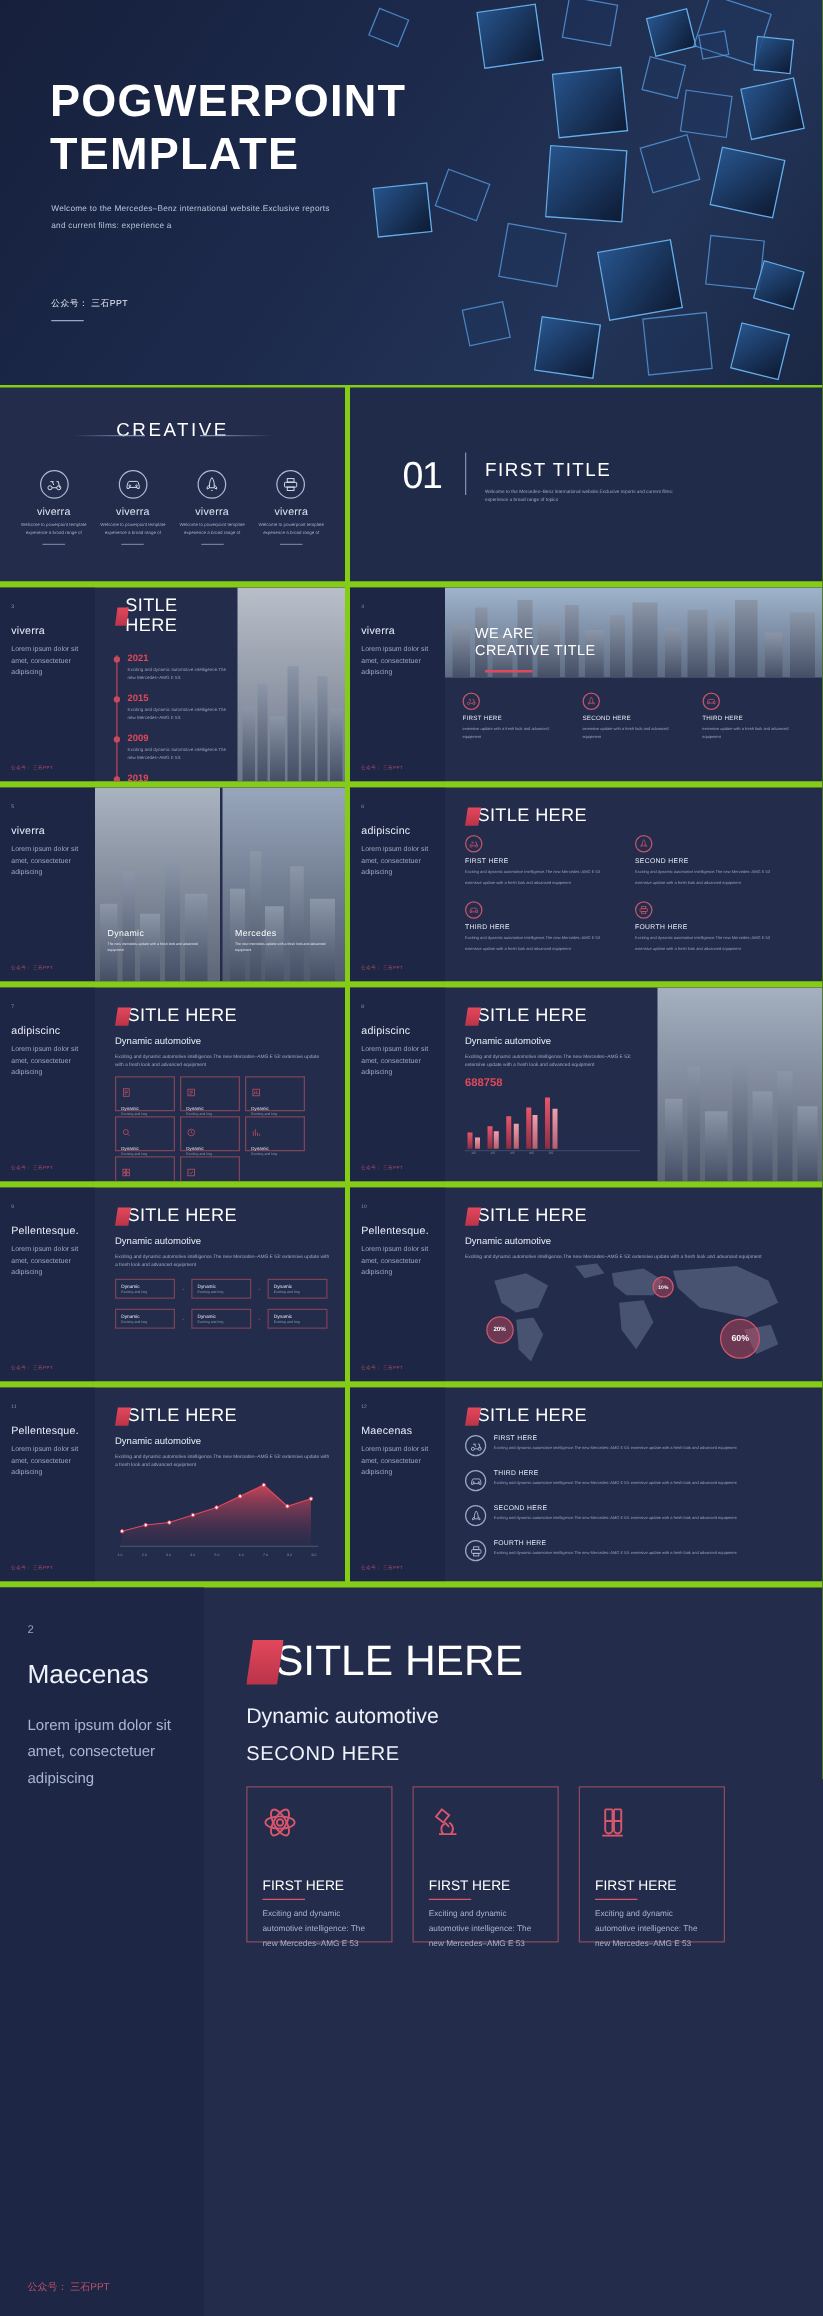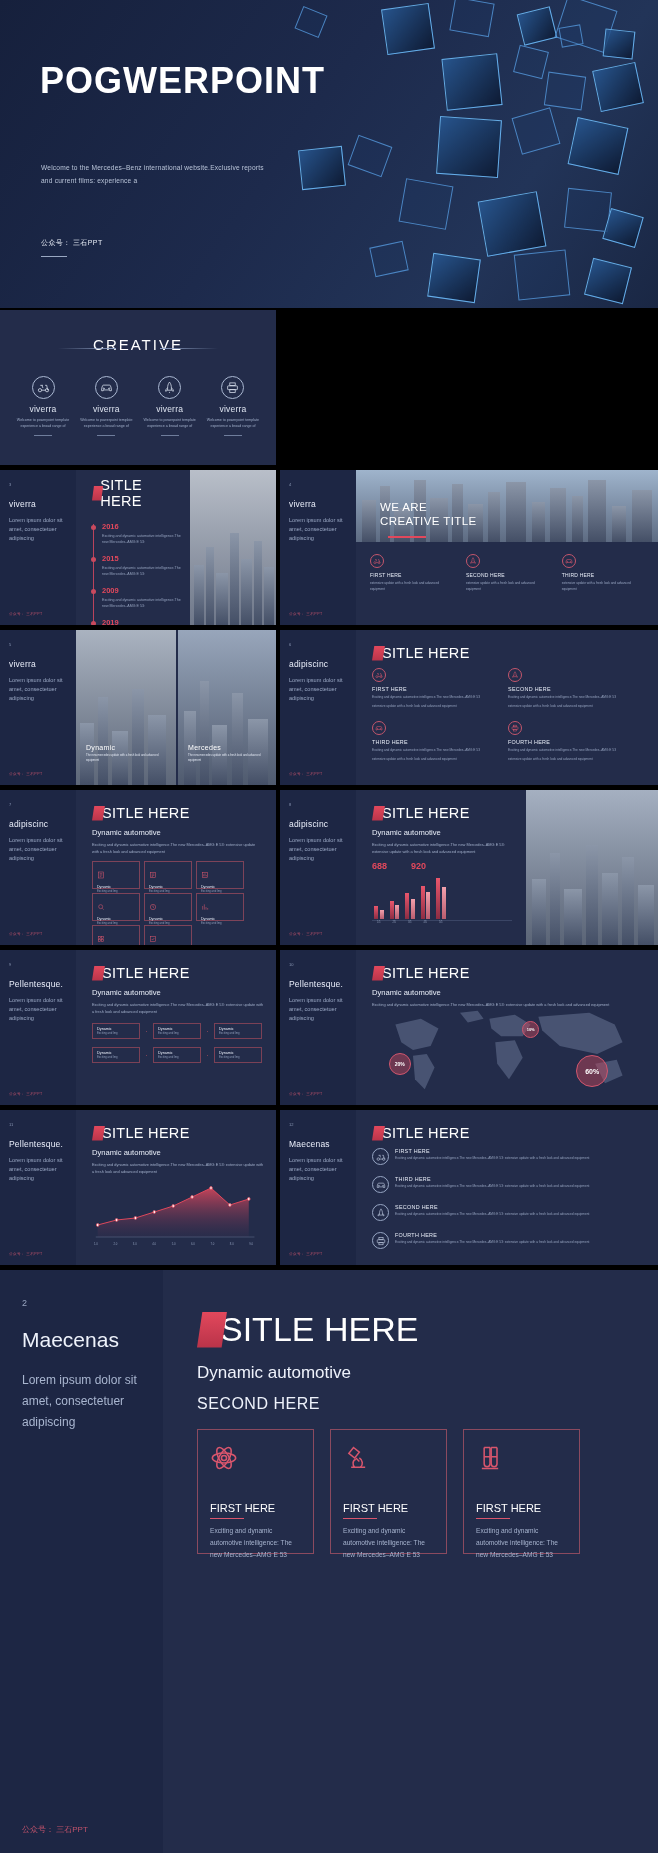--- a/index.html
+++ b/index.html
@@ -2,21 +2,21 @@
 <html><head>
 <meta charset="utf-8">
 <style>
   * { box-sizing: border-box; margin:0; padding:0; }
   body {
     width: 658px; height: 1853px;
     background:#0f1729;
     font-family: "Liberation Sans", sans-serif;
     overflow: hidden;
   }
-  .deck { width:658px; height:1853px; position:relative; background:#000000; }
+  .deck { width:658px; height:1853px; position:relative; background:#84cc16; }
 
   
   .slide { position:absolute; overflow:hidden; background:#232c4a; }
   .slide.hero { background: linear-gradient(125deg,#16203c 0%,#1d2a4c 45%,#223458 75%,#1a2744 100%); }
 
   
   .cube { position:absolute; border:1px solid rgba(90,160,230,.75); }
   .cube.solid { background:linear-gradient(135deg,rgba(40,90,150,.85),rgba(12,24,48,.9)); border-color:rgba(110,185,245,.9);}
   .cube.wire  { background:rgba(30,60,110,.18); }
 
@@ -176,20 +176,21 @@
       <div class="cube wire" style="left:566px;top:190px;width:44px;height:40px;transform:rotate(6deg);"></div>
       <div class="cube solid" style="left:606px;top:212px;width:34px;height:32px;transform:rotate(16deg);"></div>
       <div class="cube wire" style="left:372px;top:244px;width:34px;height:30px;transform:rotate(-12deg);"></div>
       <div class="cube solid" style="left:430px;top:256px;width:48px;height:44px;transform:rotate(8deg);"></div>
       <div class="cube wire" style="left:516px;top:252px;width:52px;height:46px;transform:rotate(-6deg);"></div>
       <div class="cube solid" style="left:588px;top:262px;width:40px;height:38px;transform:rotate(14deg);"></div>
       <div class="cube wire" style="left:298px;top:10px;width:26px;height:24px;transform:rotate(22deg);"></div>
     </div>
     <div class="hero-title">
       <div>POGWERPOINT</div>
+      <div>TEMPLATE</div>
     </div>
     <div class="hero-sub">Welcome to the Mercedes–Benz international website.Exclusive reports and current films: experience a</div>
     <div class="hero-wechat">公众号： 三石PPT</div>
     <div class="hero-rule"></div>
   </div>
 
   <div class="slide" style="left:0;top:310px;width:276px;height:155px;">
     <div class="contents-title">CREATIVE</div>
     <div class="contents-deco" style="left:58px;width:58px;"></div>
     <div class="contents-deco" style="right:58px;width:58px;transform:scaleX(-1);"></div>
@@ -239,20 +240,26 @@
               <rect x="7" y="16" width="10" height="5"></rect>
             </svg>
           </div>
         <div class="nm">viverra</div>
         <div class="ds">Welcome to powerpoint template experience a broad range of</div>
         <div class="ln"></div>
       </div>
     </div>
   </div>
 
+  <div class="slide" style="left:280px;top:310px;width:378px;height:155px;background:#202a49;">
+    <div class="sec-num">01</div>
+    <div class="sec-bar"></div>
+    <div class="sec-ttl">FIRST TITLE</div>
+    <div class="sec-txt">Welcome to the Mercedes–Benz international website.Exclusive reports and current films: experience a broad range of topics</div>
+  </div>
 
   <div class="slide" style="left:0;top:470px;width:276px;height:155px;">
     <div class="rail">
       <div class="pg">3</div>
       <div class="hd">viverra</div>
       <div class="bd">Lorem ipsum dolor sit amet, consectetuer adipiscing</div>
       <div class="foot">公众号： 三石PPT</div>
     </div>
     <div class="photo" style="left:190px;top:0;width:86px;height:155px;background:linear-gradient(180deg,#b9bfc9,#6e7789);">
       <div class="bld" style="left:4px;width:10px;height:60px;"></div>
@@ -265,21 +272,21 @@
     </div>
     <div class="body" style="right:86px;">
       <div class="sh">
         <span class="flag"></span>
         <span class="t">SITLE HERE</span>
       </div>
     </div>
     <div class="tl" style="width:95px;">
       <div class="line"></div>
       <div class="it">
-        <div class="yr">2016</div>
+        <div class="yr">2021</div>
         <div class="tx">Exciting and dynamic automotive intelligence.The new Mercedes–AMG E 53:</div>
       </div>
       <div class="it">
         <div class="yr">2015</div>
         <div class="tx">Exciting and dynamic automotive intelligence.The new Mercedes–AMG E 53:</div>
       </div>
       <div class="it">
         <div class="yr">2009</div>
         <div class="tx">Exciting and dynamic automotive intelligence.The new Mercedes–AMG E 53:</div>
       </div>
@@ -547,23 +554,23 @@
       <div class="bld" style="left:96px;width:12px;height:88px;"></div>
       <div class="bld" style="left:112px;width:16px;height:60px;"></div>
     </div>
     <div class="body" style="right:132px;">
       <div class="sh">
         <span class="flag"></span>
         <span class="t">SITLE HERE</span>
       </div>
       <div class="sub-h">Dynamic automotive</div>
       <div class="para" style="width:148px;margin-bottom:6px;">Exciting and dynamic automotive intelligence.The new Mercedes–AMG E 53: extensive update with a fresh look and advanced equipment</div>
-      <div style="display:flex;gap:24px;margin-bottom:2px;">
+      <div style="display:flex;margin-bottom:2px;">
         <span class="bignum">688</span>
-        <span class="bignum">920</span>
+        <span class="bignum">758</span>
       </div>
       <div class="bars">
         <div class="barpair">
             <div class="bar" style="height:13px;"></div>
             <div class="bar b2" style="height:9px;"></div>
           </div>
         <div class="barpair">
             <div class="bar" style="height:18px;"></div>
             <div class="bar b2" style="height:14px;"></div>
           </div>

